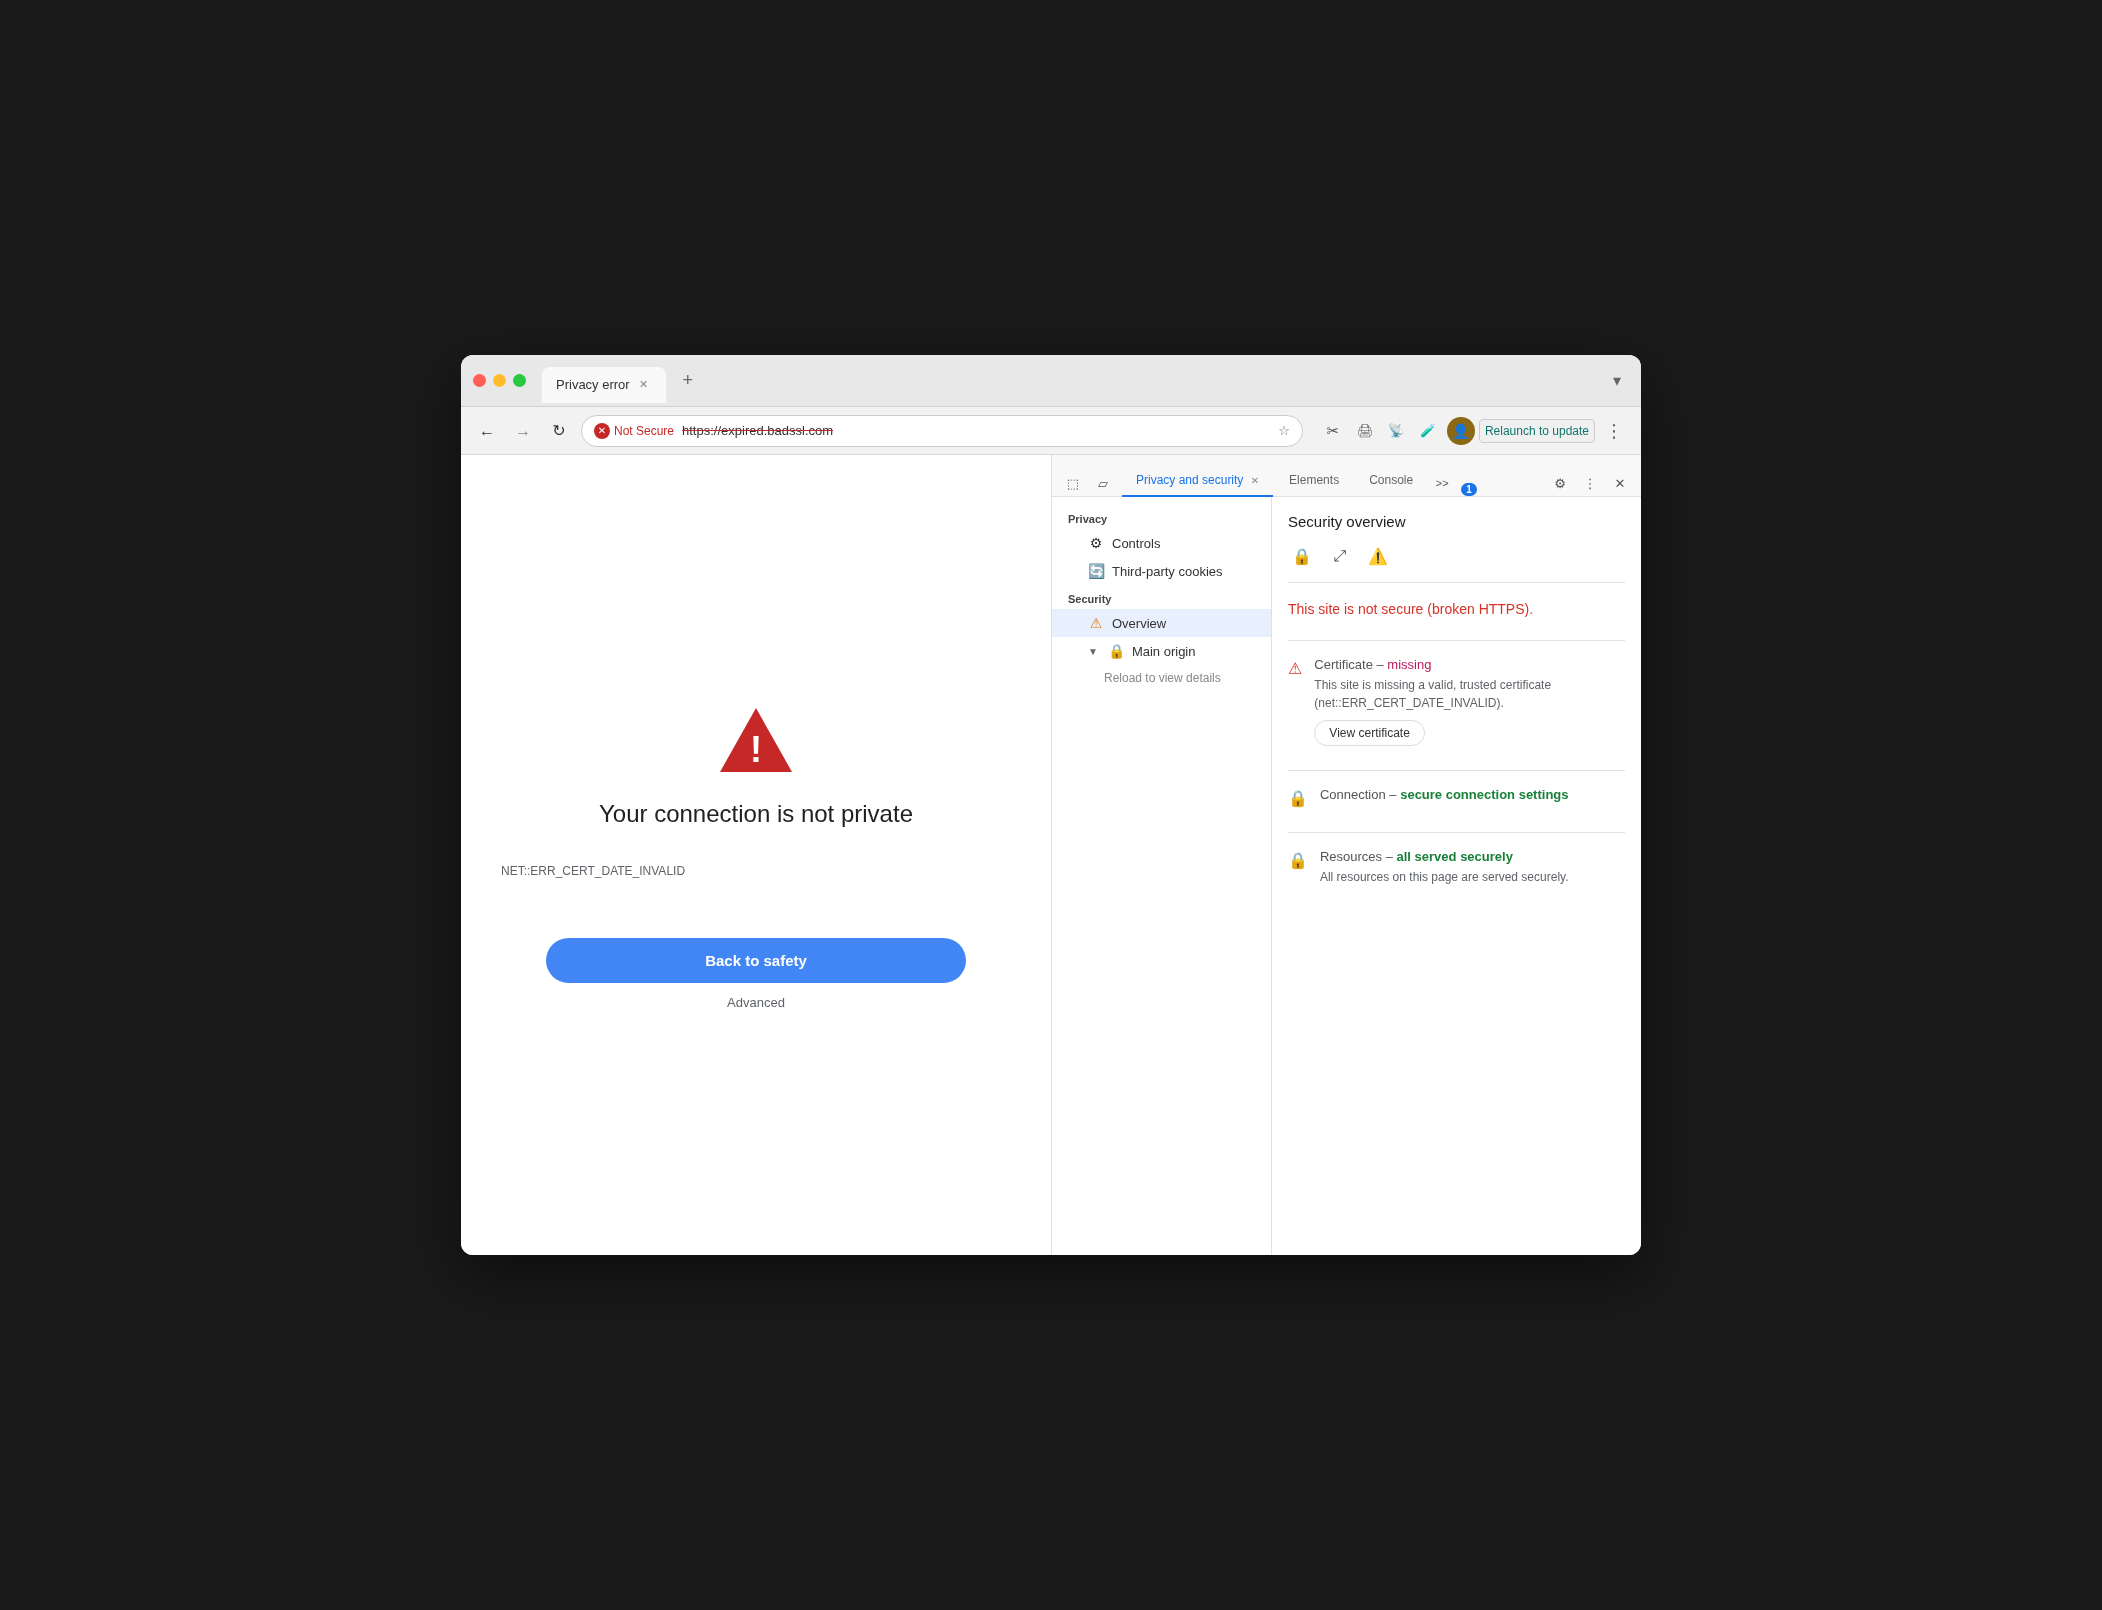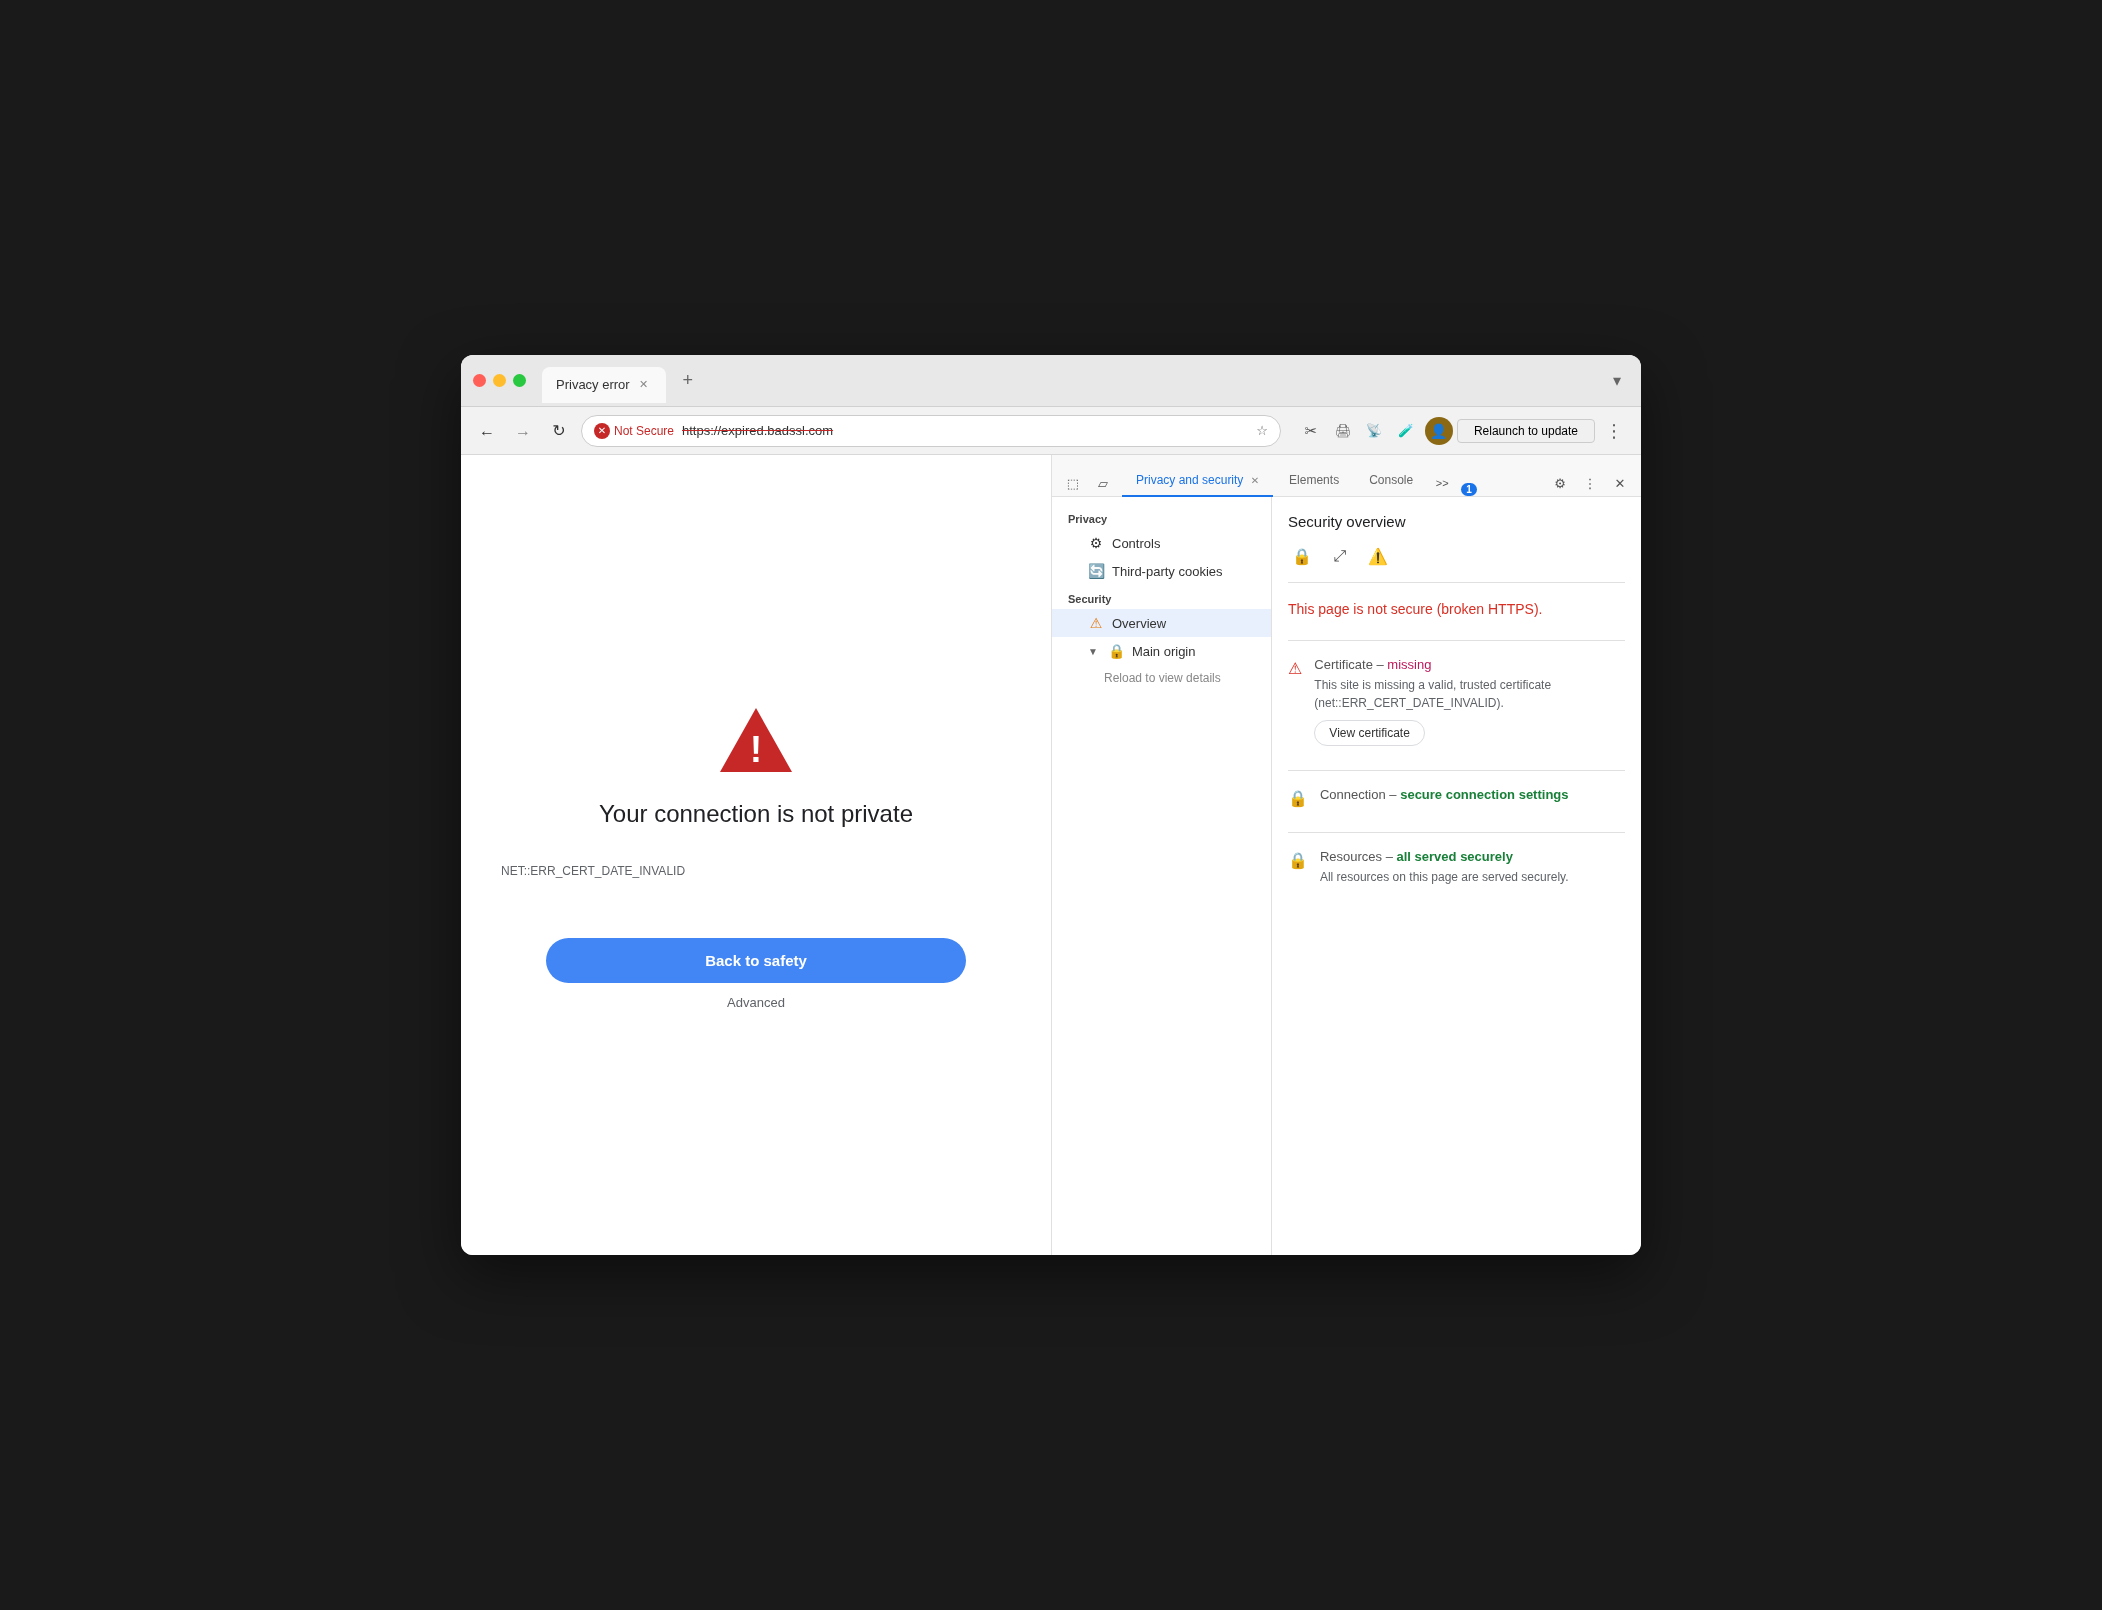--- a/index.html
+++ b/index.html
@@ -178,23 +178,23 @@
       overflow: hidden;
       display: flex;
       align-items: center;
       justify-content: center;
       font-size: 14px;
     }
     .relaunch-btn {
       background: #f0f0f0;
       border: 1px solid #ccc;
       border-radius: 4px;
-      padding: 4px 16px;
+      padding: 4px 5px;
       font-size: 12px;
-      color: #000000;
+      color: #0f766e;
       cursor: pointer;
       white-space: nowrap;
     }
     .more-btn {
       color: #555;
       font-size: 18px;
       cursor: pointer;
       padding: 2px 6px;
     }
     
@@ -577,21 +577,21 @@
 
         <div class="devtools-content">
           <div class="security-overview-title">Security overview</div>
 
           <div class="security-icons-row">
             <div class="sec-icon-btn">🔒</div>
             <div class="sec-icon-btn">⤢</div>
             <div class="sec-icon-btn active">⚠️</div>
           </div>
 
-          <div class="security-status-text">This page is not secure (broken HTTPS).</div>
+          <div class="security-status-text">This site is not secure (broken HTTPS).</div>
 
           <hr class="content-divider">
 
           <div class="security-item">
             <div class="sec-item-icon" style="color:#d93025;">⚠</div>
             <div class="sec-item-content">
               <div class="sec-item-title">
                 <span>Certificate</span>
                 <span> – </span>
                 <span class="status-link">missing</span>

